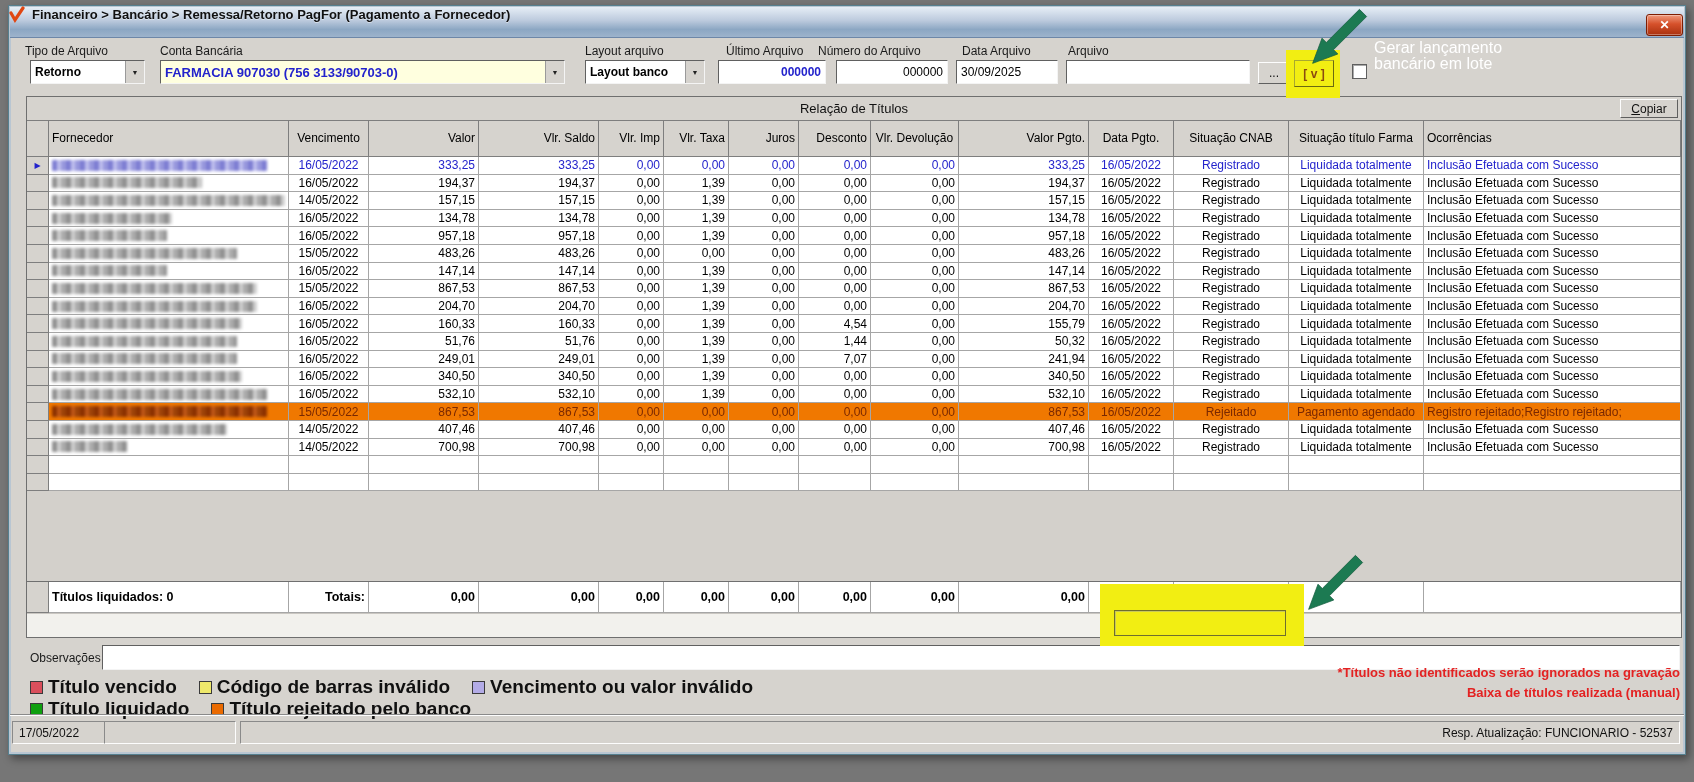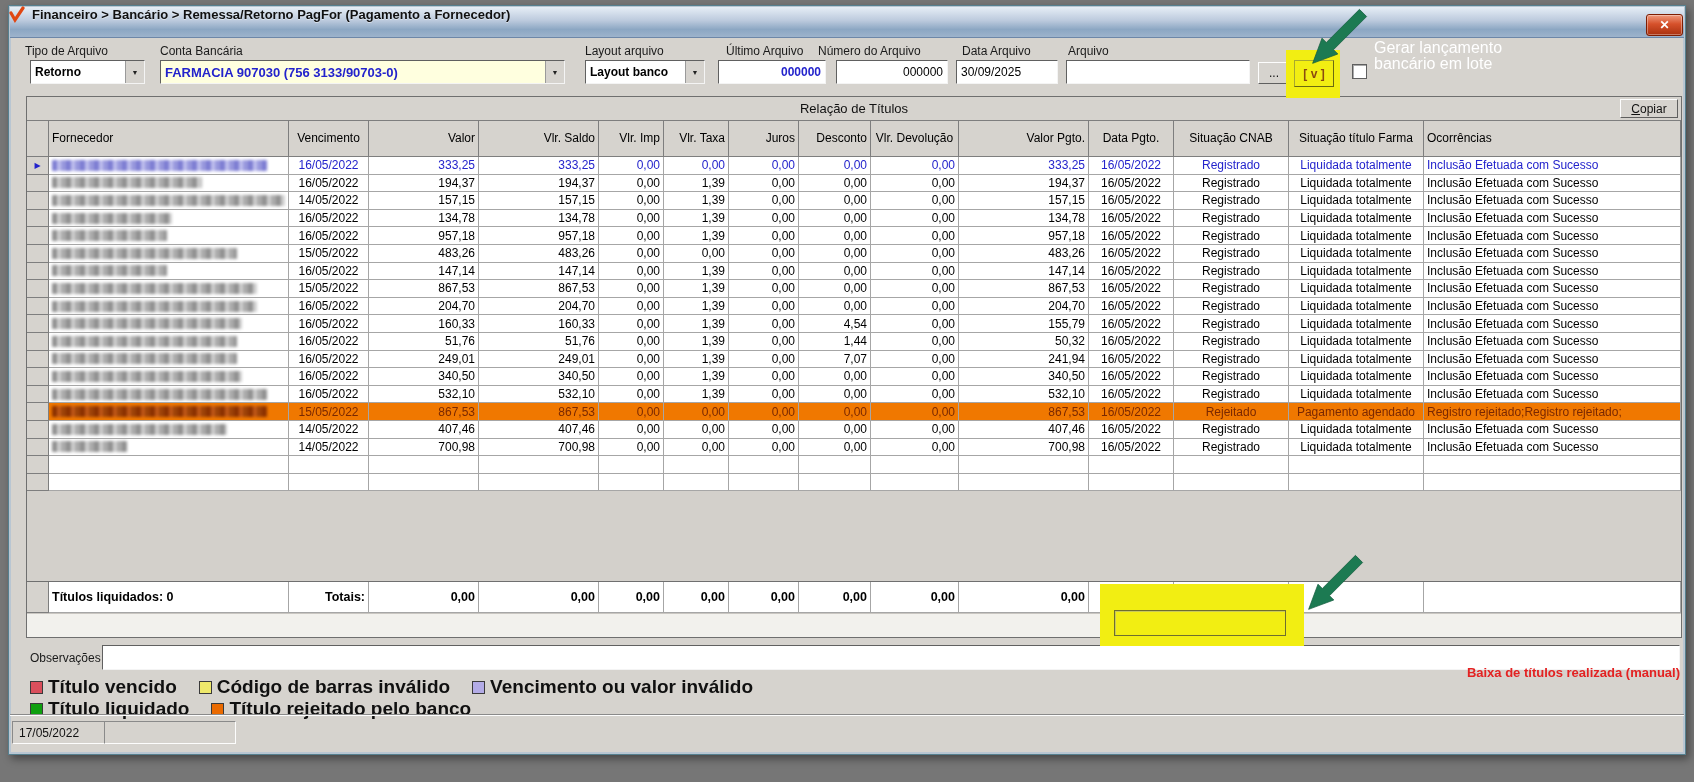--- a/index.html
+++ b/index.html
@@ -559,26 +559,28 @@
       <div class="legend-item">
         <div class="swatch" style="background: rgb(15, 159, 15);"></div>
         <div class="legend-label">Título liquidado</div>
       </div>
       <div class="legend-item">
         <div class="swatch" style="background: rgb(234, 106, 0);"></div>
         <div class="legend-label">Título rejeitado pelo banco</div>
       </div>
     </div>
   <div class="warnings">
+      <div class="warnline">*Títulos não identificados serão ignorados na gravação</div>
       <div class="warnline">Baixa de títulos realizada (manual)</div>
     </div>
 
   <div class="groove"></div>
   <div class="spanel" style="left:12px;width:100px">17/05/2022</div>
   <div class="spanel" style="left:104px;width:132px"></div>
+  <div class="spanel" style="left:240px;width:1440px;justify-content:flex-end">Resp. Atualização: FUNCIONARIO - 52537</div>
 
   <div class="marker m2"></div>
   <div class="annbox"></div>
   <svg class="arrow a1" width="84" height="72" viewBox="0 0 100 100">
     <polygon points="12,88 47,75 41,69 87,23 77,13 31,59 25,53" fill="currentColor" stroke="#145c3d" stroke-width="1"></polygon>
   </svg>
   <svg class="arrow a2g" width="84" height="72" viewBox="0 0 100 100">
     <polygon points="12,88 47,75 41,69 87,23 77,13 31,59 25,53" fill="currentColor" stroke="#145c3d" stroke-width="1"></polygon>
   </svg>
 </div>

